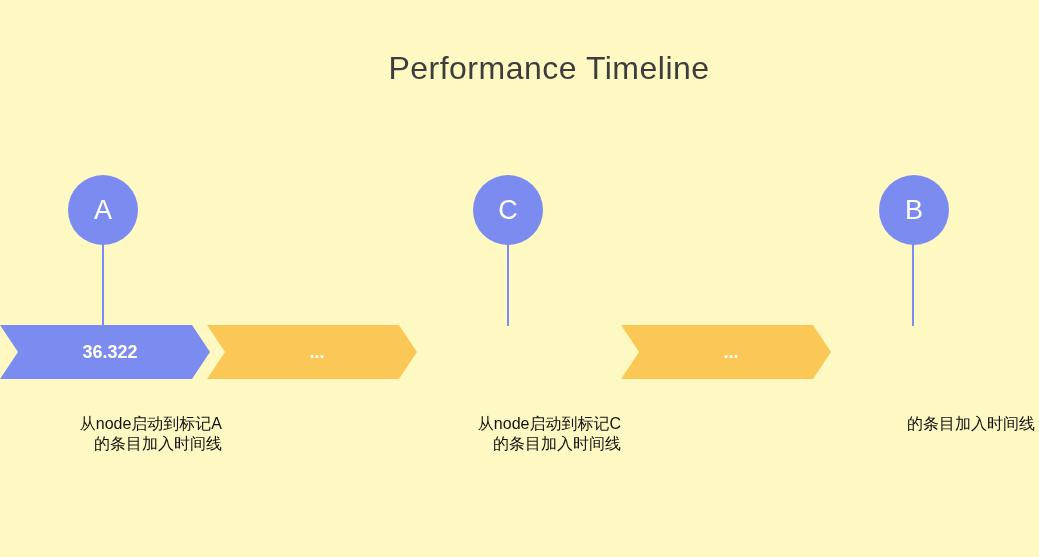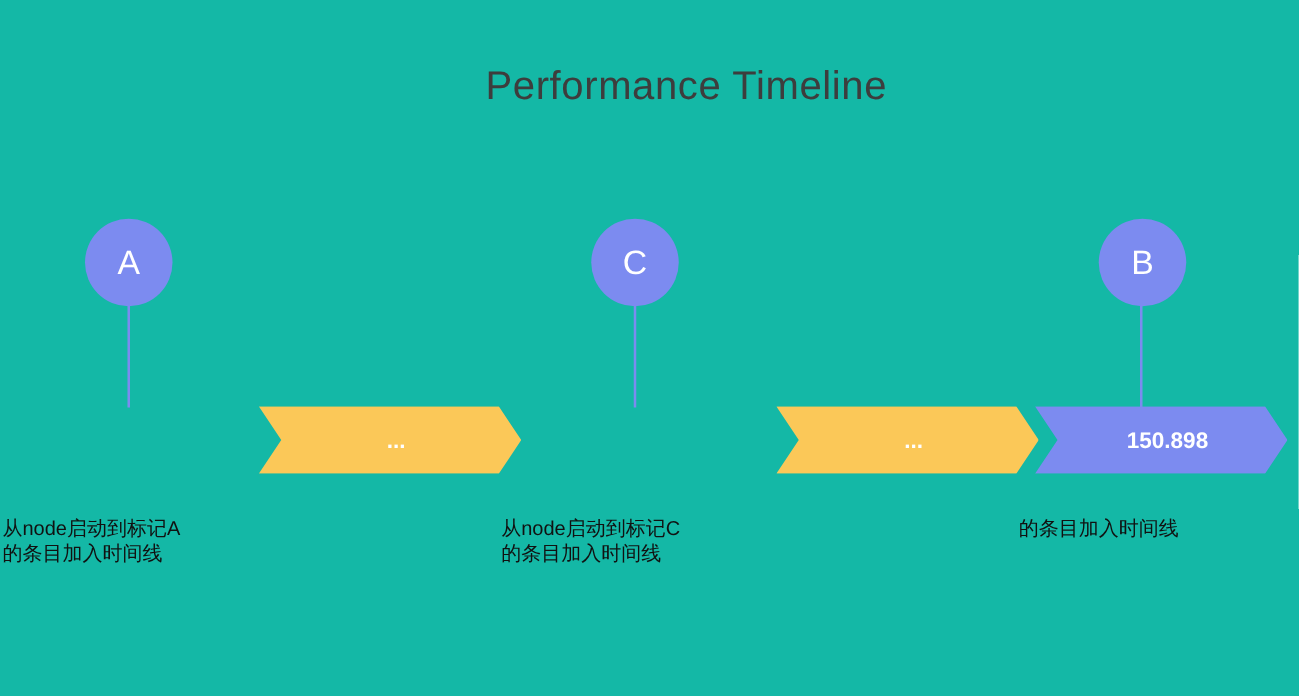--- a/index.html
+++ b/index.html
@@ -5,21 +5,21 @@
   html, body {
     margin: 0;
     padding: 0;
     background: #ffffff;
     font-family: "Liberation Sans", "DejaVu Sans", sans-serif;
   }
   .canvas {
     position: relative;
     width: 1039px;
     height: 557px;
-    background: #14b8a6;
+    background: #fef9c3;
     overflow: hidden;
   }
   .title {
     position: absolute;
     top: 50px;
     left: 0;
     width: 100%;
     text-align: center;
     text-indent: 59px;
     font-size: 32px;
@@ -75,21 +75,21 @@
   .seg-1 { left: 0;     width: 210px; }
   .seg-2 { left: 207px; width: 210px; }
   .seg-3 { left: 414px; width: 210px; }
   .seg-4 { left: 621px; width: 210px; }
   .seg-5 { left: 828px; width: 202px; }
   
   .label {
     position: absolute;
     top: 414px;
     width: 220px;
-    text-align: left;
+    text-align: right;
     font-size: 16px;
     line-height: 20px;
     color: #111111;
   }
   .label-a { left: 2px; }
   .label-c { left: 401px; }
   .label-b { left: 815px; }
 </style>
 </head>
 <body>
@@ -105,28 +105,28 @@
     <span>C</span>
   </div>
   <div class="circle circle-b">
     <span>B</span>
   </div>
 
   <div class="stem stem-a"></div>
   <div class="stem stem-c"></div>
   <div class="stem stem-b"></div>
 
+  <div class="seg seg-blue seg-1">
+    <span>36.322</span>
+  </div>
   <div class="seg seg-yellow seg-2">
     <span>...</span>
   </div>
   <div class="seg seg-yellow seg-4">
     <span>...</span>
-  </div>
-  <div class="seg seg-blue seg-5">
-    <span>150.898</span>
   </div>
 
   <div class="label label-a">
     <div>从node启动到标记A</div>
     <div>的条目加入时间线</div>
   </div>
   <div class="label label-c">
     <div>从node启动到标记C</div>
     <div>的条目加入时间线</div>
   </div>

